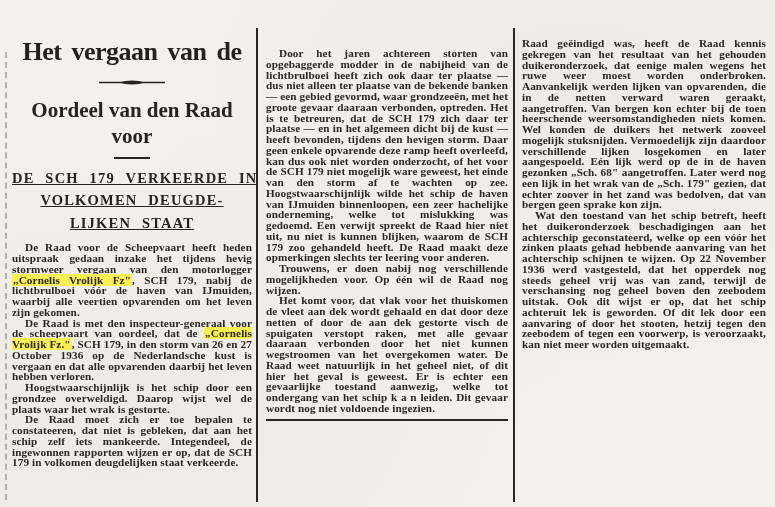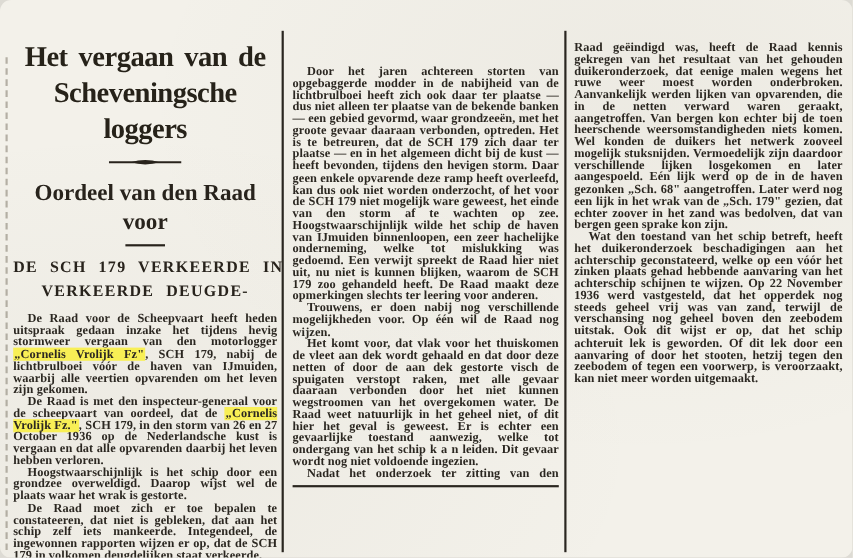--- a/index.html
+++ b/index.html
@@ -5,44 +5,43 @@
   html,body { margin:0; padding:0; background:#dddbd4; }
   .sheet {
     position:relative; width:775px; height:507px; margin:0 auto;
     background:
       radial-gradient(ellipse at 75% 20%, rgba(120,110,90,0.05), transparent 55%),
       radial-gradient(ellipse at 15% 80%, rgba(120,110,90,0.05), transparent 50%),
       #f3f1ea;
     color:#2b2721;
     font-family:"Liberation Serif", serif;
     overflow:hidden;
-    border-radius:10px;
   }
   
   .left-dash {
     position:absolute; left:5px; top:52px; height:448px; width:0;
     border-left:2px dashed #938d80; opacity:.65;
   }
   .vrule { position:absolute; top:28px; height:474px; width:2px; background:#2a2620; }
   .vrule.r1 { left:256px; }
   .vrule.r2 { left:513px; }
 
   .col { position:absolute; top:0; }
   .col1 { left:12px;  width:240px; padding-top:36px; }
-  .col2 { left:266px; width:242px; padding-top:60px; }
+  .col2 { left:266px; width:242px; padding-top:48px; }
   .col3 { left:522px; width:244px; padding-top:38px; }
 
   .headline { font-size:26px; font-weight:bold; line-height:1.25; text-align:center;
               letter-spacing:-0.5px; word-spacing:4px; color:#262219; }
   .ornament { display:block; margin:9px auto 10px; }
   .subtitle { font-size:21px; font-weight:bold; line-height:1.25; text-align:center;
               color:#28231c; }
   .subtitle-rule { width:36px; height:2px; background:#28231c; margin:8px auto 8px; }
   .kicker { font-size:14.5px; font-weight:bold; line-height:1.55; text-align:center;
-            letter-spacing:1.2px; word-spacing:6px; color:#28231c; }
+            letter-spacing:1.2px; word-spacing:6px; color:#28231c;text-decoration:underline; }
   .kicker .line { white-space:nowrap; }
 
   .body-text { margin-top:8px; font-size:11.2px; font-weight:bold; line-height:10.75px;
                text-align:justify; letter-spacing:0.1px; }
   .col2 .body-text, .col3 .body-text { margin-top:0; }
   .body-text p { margin:0; text-indent:13px; }
   .body-text p.noindent { text-indent:0; }
   .body-text p.stretch { text-align-last:justify; }
   .body-text p.subhead { text-indent:0; text-align:left; font-size:12.2px;
                          margin:6px 0 4px; letter-spacing:0.2px; }
@@ -54,48 +53,47 @@
 
 <div class="sheet">
 
   <div class="left-dash"></div>
   <div class="vrule r1"></div>
   <div class="vrule r2"></div>
 
   <div class="col col1">
     <div class="headline">
         <div class="line">Het vergaan van de</div>
-        <div class="line">Scheveningsche loggers</div>
       </div>
     <svg class="ornament" width="66" height="9" viewBox="0 0 66 9">
       <line x1="0" y1="4.5" x2="66" y2="4.5" stroke="#28231c" stroke-width="1.6"></line>
       <path d="M20 4.5 Q33 0.6 46 4.5 Q33 8.4 20 4.5 Z" fill="#28231c"></path>
     </svg>
     <div class="subtitle">
         <div class="line">Oordeel van den Raad voor</div>
       </div>
     <div class="subtitle-rule"></div>
     <div class="kicker">
         <div class="line">DE SCH 179 VERKEERDE IN</div>
-        <div class="line">VERKEERDE DEUGDE-</div>
+        <div class="line">VOLKOMEN DEUGDE-</div>
+        <div class="line">LIJKEN STAAT</div>
       </div>
     <div class="body-text">
         <p>De Raad voor de Scheepvaart heeft heden uitspraak gedaan inzake het tijdens hevig stormweer vergaan van den motorlogger <mark>„Cornelis Vrolijk Fz"</mark>, SCH 179, nabij de lichtbrulboei vóór de haven van IJmuiden, waarbij alle veertien opvarenden om het leven zijn gekomen.</p>
         <p>De Raad is met den inspecteur-generaal voor de scheepvaart van oordeel, dat de <mark>„Cornelis Vrolijk Fz."</mark>, SCH 179, in den storm van 26 en 27 October 1936 op de Nederlandsche kust is vergaan en dat alle opvarenden daarbij het leven hebben verloren.</p>
         <p>Hoogstwaarschijnlijk is het schip door een grondzee overweldigd. Daarop wijst wel de plaats waar het wrak is gestorte.</p>
         <p>De Raad moet zich er toe bepalen te constateeren, dat niet is gebleken, dat aan het schip zelf iets mankeerde. Integendeel, de ingewonnen rapporten wijzen er op, dat de SCH 179 in volkomen deugdelijken staat verkeerde.</p>
       </div>
   </div>
 
   <div class="col col2">
     <div class="body-text">
         <p>Door het jaren achtereen storten van opgebaggerde modder in de nabijheid van de lichtbrulboei heeft zich ook daar ter plaatse — dus niet alleen ter plaatse van de bekende banken — een gebied gevormd, waar grondzeeën, met het groote gevaar daaraan verbonden, optreden. Het is te betreuren, dat de SCH 179 zich daar ter plaatse — en in het algemeen dicht bij de kust — heeft bevonden, tijdens den hevigen storm. Daar geen enkele opvarende deze ramp heeft overleefd, kan dus ook niet worden onderzocht, of het voor de SCH 179 niet mogelijk ware geweest, het einde van den storm af te wachten op zee. Hoogstwaarschijnlijk wilde het schip de haven van IJmuiden binnenloopen, een zeer hachelijke onderneming, welke tot mislukking was gedoemd. Een verwijt spreekt de Raad hier niet uit, nu niet is kunnen blijken, waarom de SCH 179 zoo gehandeld heeft. De Raad maakt deze opmerkingen slechts ter leering voor anderen.</p>
         <p>Trouwens, er doen nabij nog verschillende mogelijkheden voor. Op één wil de Raad nog wijzen.</p>
         <p>Het komt voor, dat vlak voor het thuiskomen de vleet aan dek wordt gehaald en dat door deze netten of door de aan dek gestorte visch de spuigaten verstopt raken, met alle gevaar daaraan verbonden door het niet kunnen wegstroomen van het overgekomen water. De Raad weet natuurlijk in het geheel niet, of dit hier het geval is geweest. Er is echter een gevaarlijke toestand aanwezig, welke tot ondergang van het schip k a n leiden. Dit gevaar wordt nog niet voldoende ingezien.</p>
-        <p class="stretch">Nadat het onderzoek ter zitting van den</p>
       </div>
     <hr class="colrule">
   </div>
 
   <div class="col col3">
     <div class="body-text">
         <p class="noindent">Raad geëindigd was, heeft de Raad kennis gekregen van het resultaat van het gehouden duikeronderzoek, dat eenige malen wegens het ruwe weer moest worden onderbroken. Aanvankelijk werden lijken van opvarenden, die in de netten verward waren geraakt, aangetroffen. Van bergen kon echter bij de toen heerschende weersomstandigheden niets komen. Wel konden de duikers het netwerk zooveel mogelijk stuksnijden. Vermoedelijk zijn daardoor verschillende lijken losgekomen en later aangespoeld. Eén lijk werd op de in de haven gezonken „Sch. 68" aangetroffen. Later werd nog een lijk in het wrak van de „Sch. 179" gezien, dat echter zoover in het zand was bedolven, dat van bergen geen sprake kon zijn.</p>
         <p>Wat den toestand van het schip betreft, heeft het duikeronderzoek beschadigingen aan het achterschip geconstateerd, welke op een vóór het zinken plaats gehad hebbende aanvaring van het achterschip schijnen te wijzen. Op 22 November 1936 werd vastgesteld, dat het opperdek nog steeds geheel vrij was van zand, terwijl de verschansing nog geheel boven den zeebodem uitstak. Ook dit wijst er op, dat het schip achteruit lek is geworden. Of dit lek door een aanvaring of door het stooten, hetzij tegen den zeebodem of tegen een voorwerp, is veroorzaakt, kan niet meer worden uitgemaakt.</p>
       </div>
   </div>

